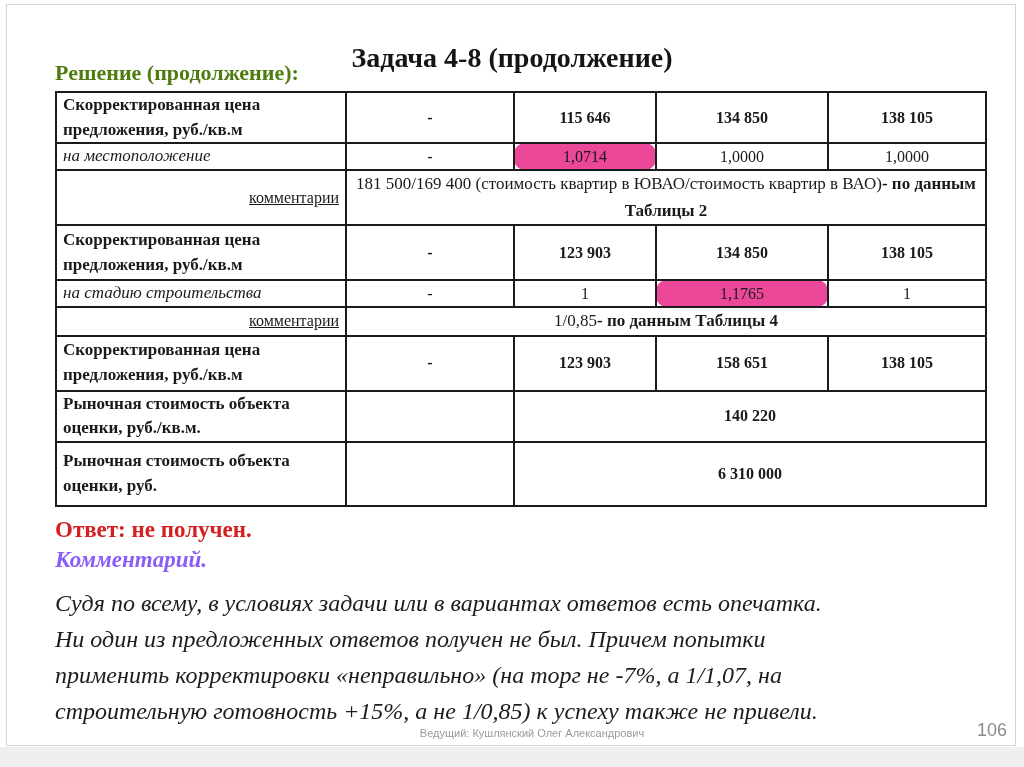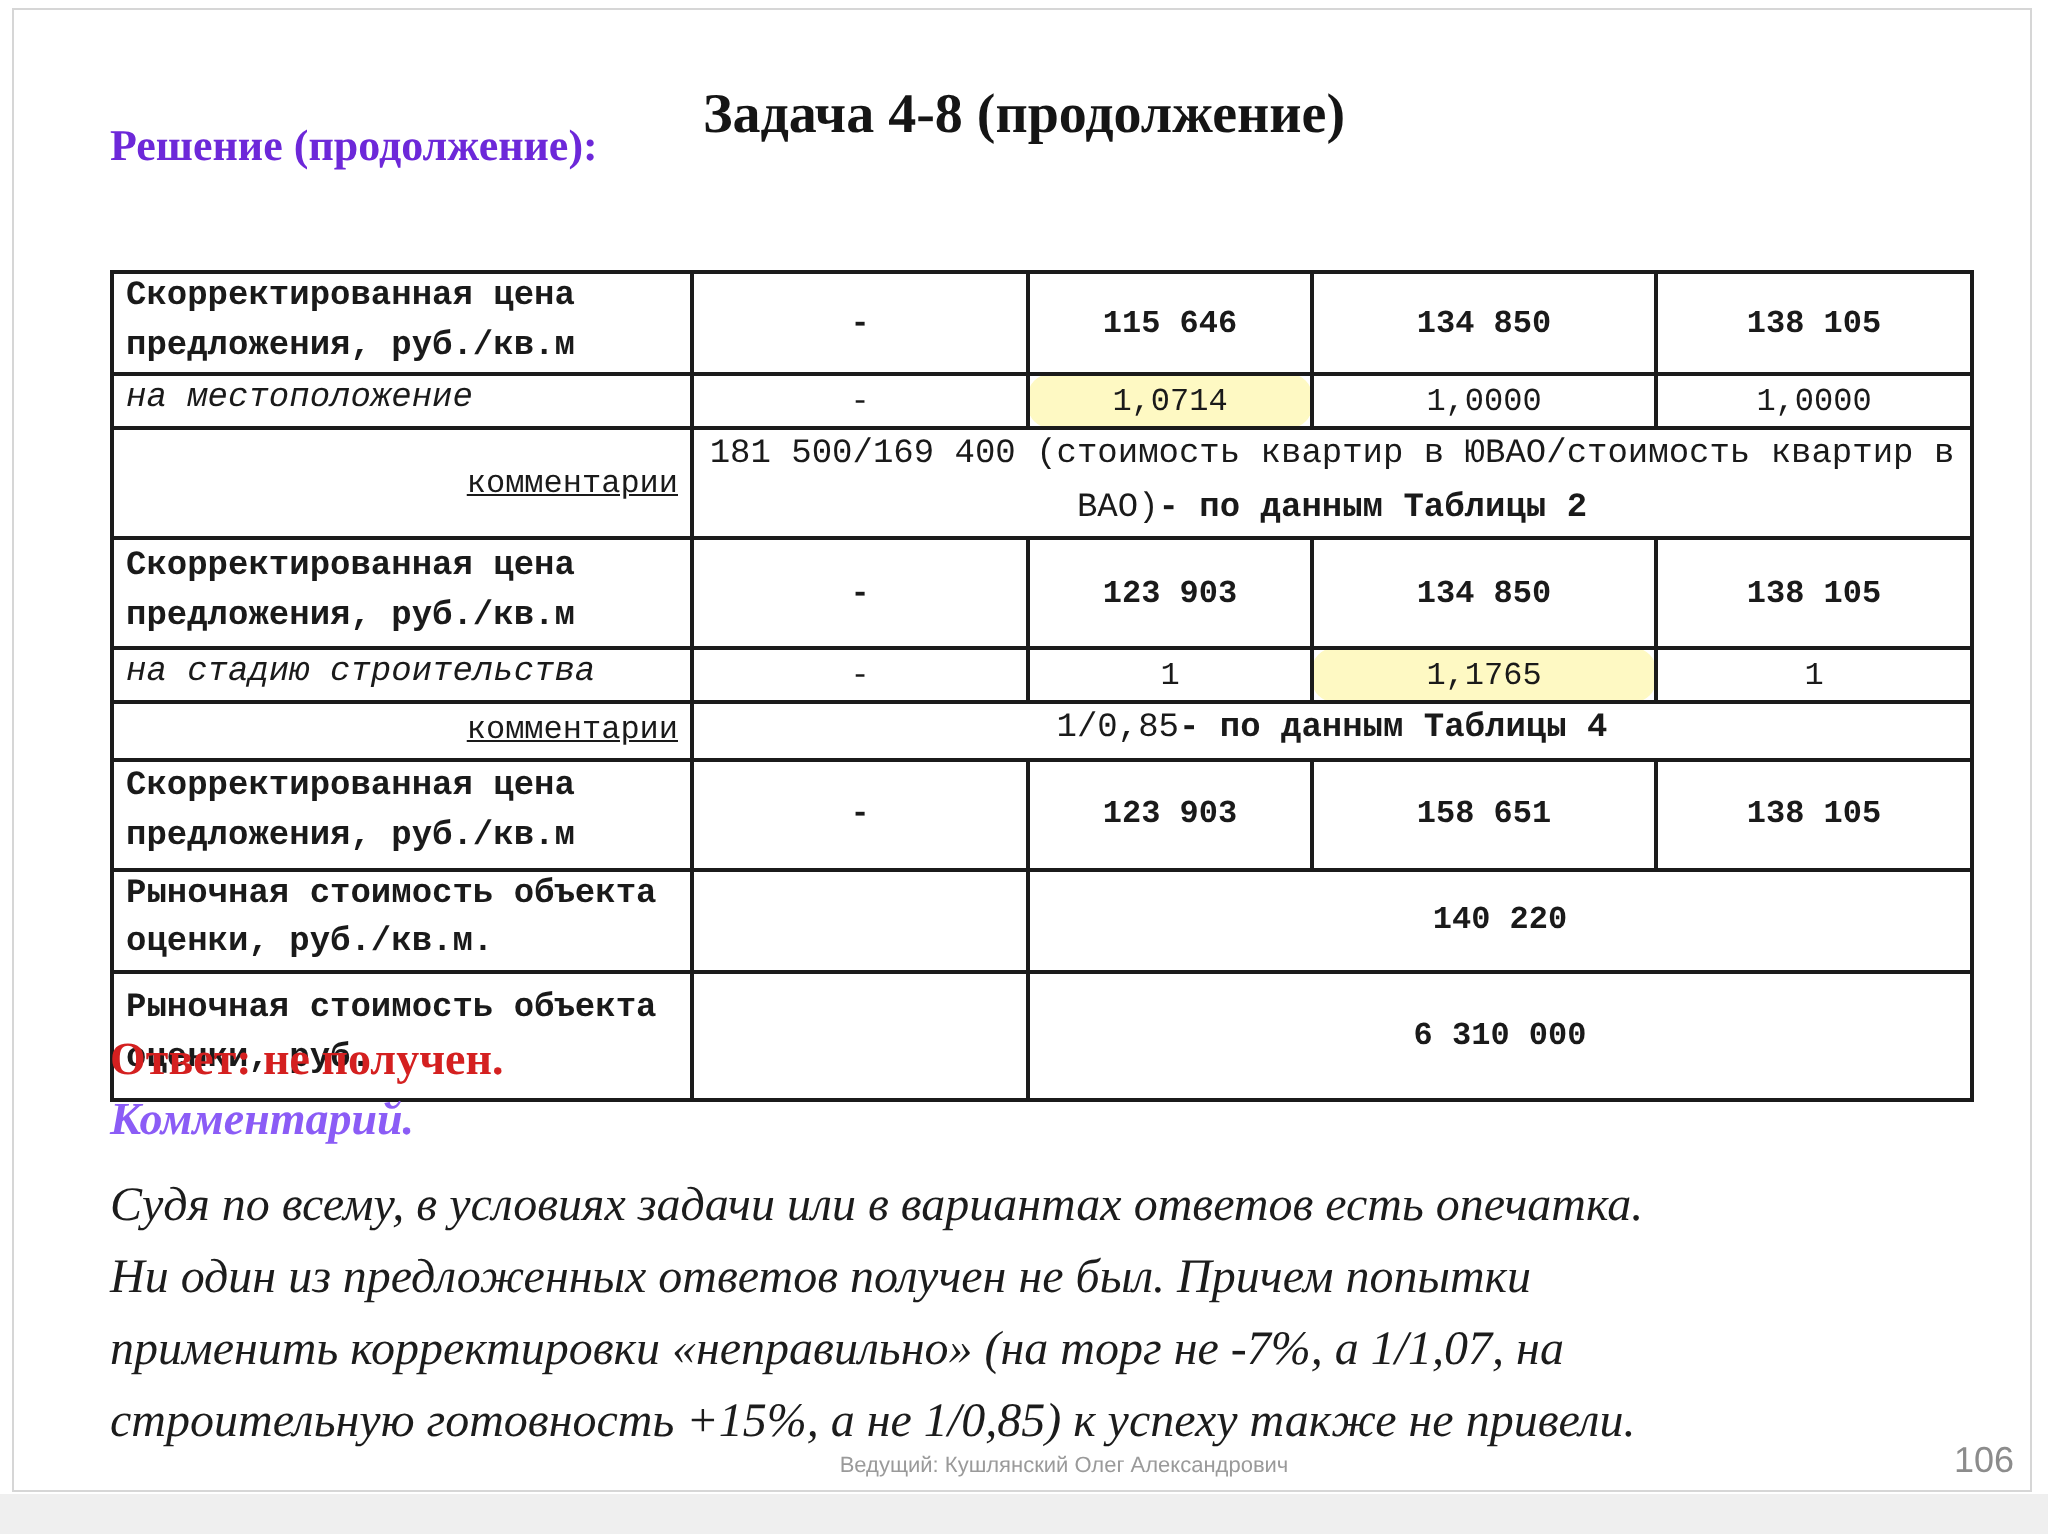--- a/index.html
+++ b/index.html
@@ -16,39 +16,39 @@
   .bottom-strip{
     position:absolute;left:0;top:747px;width:1024px;height:20px;
     background:#efefef;
   }
   .title{
     position:absolute;left:0;top:18px;width:1024px;text-align:center;
     font-size:28px;font-weight:bold;color:#151515;margin-top:24px;
   }
   .solution-heading{
     position:absolute;left:55px;top:60px;
-    font-size:22px;font-weight:bold;color:#6d28d9;
+    font-size:22px;font-weight:bold;color:#4d7c0f;
   }
   .tbl{
     position:absolute;left:55px;top:91px;width:930px;
     border-collapse:collapse;table-layout:fixed;
-    font-family:Liberation Mono, monospace;color:#1a1a1a;margin-top:44px;
+    font-family:Liberation Serif, serif;color:#1a1a1a;
   }
   .tbl td{
     border:2px solid #1b1b1b;padding:0 6px;overflow:hidden;
     box-sizing:border-box;vertical-align:middle;
   }
   .lbl{text-align:left;font-size:17px;line-height:1.45;}
   .b{font-weight:bold;}
   .it{font-style:italic;}
   .num{text-align:center;font-size:16px;}
   .comm-label{text-align:right;font-size:16px;}
   .comm-label span{text-decoration:underline;}
   .comment-cell{text-align:center;font-size:17px;line-height:1.55;}
-  .green{background:#fef9c3;border-radius:11px;}
+  .green{background:#ec4899;border-radius:11px;}
   .answer-text{
     position:absolute;left:55px;top:517px;
     font-size:23px;font-weight:bold;color:#d42020;z-index:5;
   }
   .comment-heading{
     position:absolute;left:55px;top:547px;
     font-size:23px;font-weight:bold;font-style:italic;color:#8b5cf6;
   }
   .comment-paragraph{
     position:absolute;left:55px;top:586px;width:930px;

